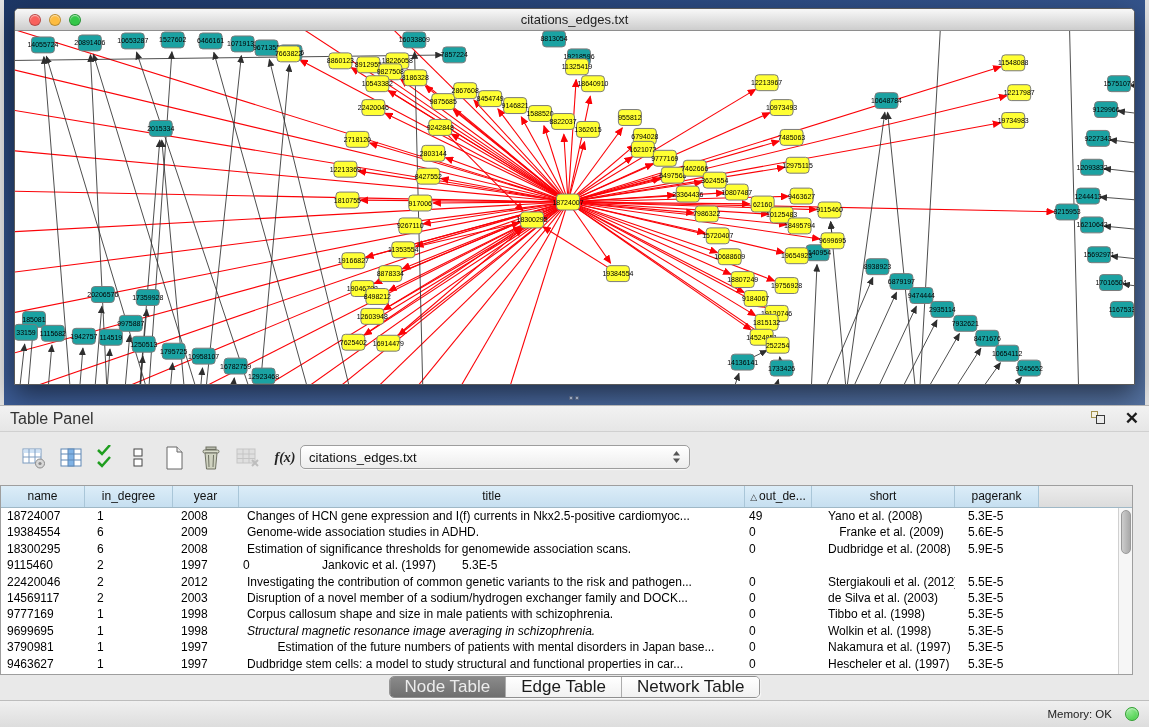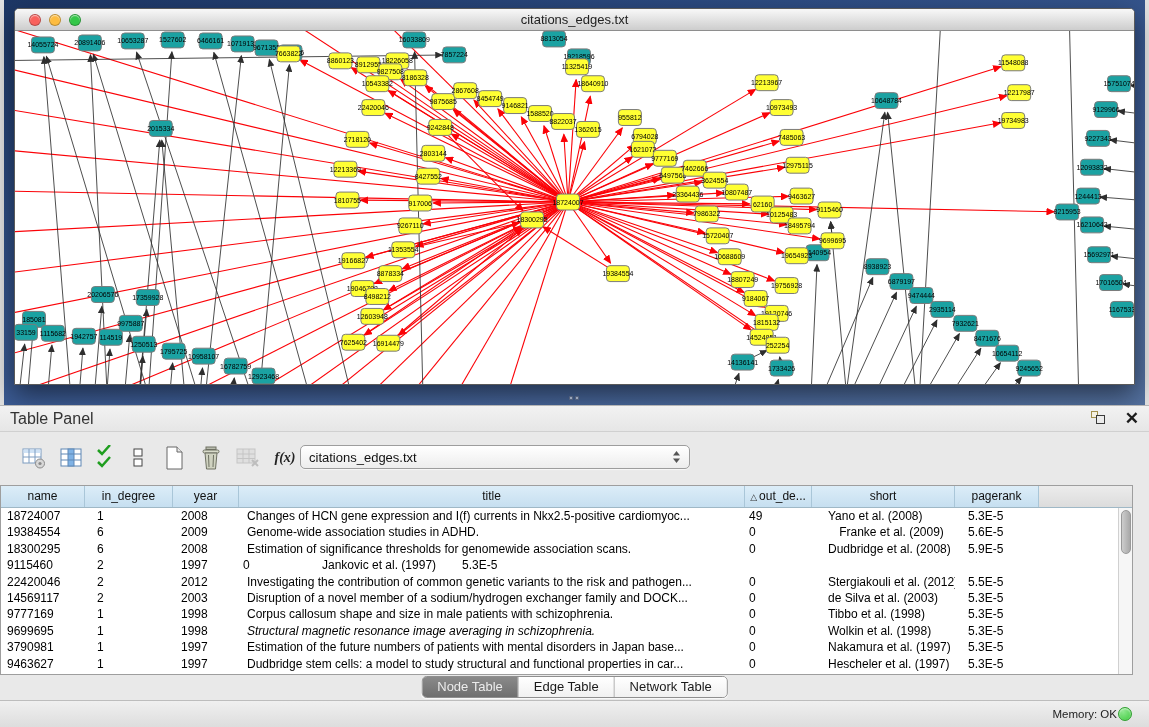--- a/index.html
+++ b/index.html
@@ -63,29 +63,29 @@
   .tr { display:flex; height:16.4px; line-height:16.4px; }
   .td { font-size:12px; color:#000; white-space:nowrap; overflow:hidden; flex:none; }
   .vscroll { position:absolute; right:0; top:22px; width:14px; height:167px;
     background:#f6f6f6; border-left:1px solid #d0d0d0; }
   .vthumb { position:absolute; left:1.5px; top:2px; width:10px; height:44px; border-radius:5px;
     background:linear-gradient(90deg,#cdcdcd,#a8a8a8); border:1px solid #999; }
 
   .tabs { position:absolute; left:50%; transform:translateX(-50%); top:270px; height:22px;
     display:flex; border:1px solid #8f8f8f; border-radius:5px; overflow:hidden;
     box-shadow:0 1px 1px rgba(255,255,255,.8); }
-  .tab { font-size:13px; padding:0 15px; line-height:20px; background:linear-gradient(#ffffff,#f1f1f1);
+  .tab { font-size:17px; padding:0 15px; line-height:20px; background:linear-gradient(#ffffff,#f1f1f1);
     color:#1a1a1a; border-right:1px solid #a8a8a8; }
   .tab:last-child { border-right:none; }
   .tab.selected { background:linear-gradient(#8a8a8a,#6f6f6f); color:#ececec; }
 
   
   .statusbar { position:absolute; left:0; top:700px; width:1149px; height:27px;
     background:linear-gradient(#f0f0f0,#dddddd); border-top:1px solid #bdbdbd;
-    display:flex; align-items:center; justify-content:flex-end; padding:0 17px; gap:1px; }
+    display:flex; align-items:center; justify-content:flex-end; padding:0 10px; gap:13px; }
   .mem-label { font-size:11.5px; color:#222; }
   .mem-dot { width:14px; height:14px; border-radius:50%; border:1px solid #2f9f2f;
     box-shadow:inset 0 1px 2px rgba(255,255,255,.7); }
 </style>
 </head>
 <body>
 
 <div class="desktop">
   <div class="net-window">
     <div class="titlebar">
@@ -896,21 +896,21 @@
           <div class="td" style="width: 66px; padding-left: 8px;">1998</div>
           <div class="td" style="width: 506px; padding-left: 8px; font-style: italic;">Structural magnetic resonance image averaging in schizophrenia.</div>
           <div class="td" style="width: 67px; padding-left: 4px;">0</div>
           <div class="td" style="width: 143px; padding-left: 16px;">Wolkin et al. (1998)</div>
           <div class="td" style="width: 84px; padding-left: 13px;">5.3E-5</div>
         </div>
         <div class="tr">
           <div class="td" style="width: 84px; padding-left: 6px;">3790981</div>
           <div class="td" style="width: 88px; padding-left: 12px;">1</div>
           <div class="td" style="width: 66px; padding-left: 8px;">1997</div>
-          <div class="td" style="width: 506px; padding-left: 8px;">Estimation of the future numbers of patients with mental disorders in Japan base...</div>
+          <div class="td" style="width: 506px; padding-left: 8px; text-align: center;">Estimation of the future numbers of patients with mental disorders in Japan base...</div>
           <div class="td" style="width: 67px; padding-left: 4px;">0</div>
           <div class="td" style="width: 143px; padding-left: 16px;">Nakamura et al. (1997)</div>
           <div class="td" style="width: 84px; padding-left: 13px;">5.3E-5</div>
         </div>
         <div class="tr">
           <div class="td" style="width: 84px; padding-left: 6px;">9463627</div>
           <div class="td" style="width: 88px; padding-left: 12px;">1</div>
           <div class="td" style="width: 66px; padding-left: 8px;">1997</div>
           <div class="td" style="width: 506px; padding-left: 8px;">Dudbridge stem cells: a model to study structural and functional properties in car...</div>
           <div class="td" style="width: 67px; padding-left: 4px;">0</div>

